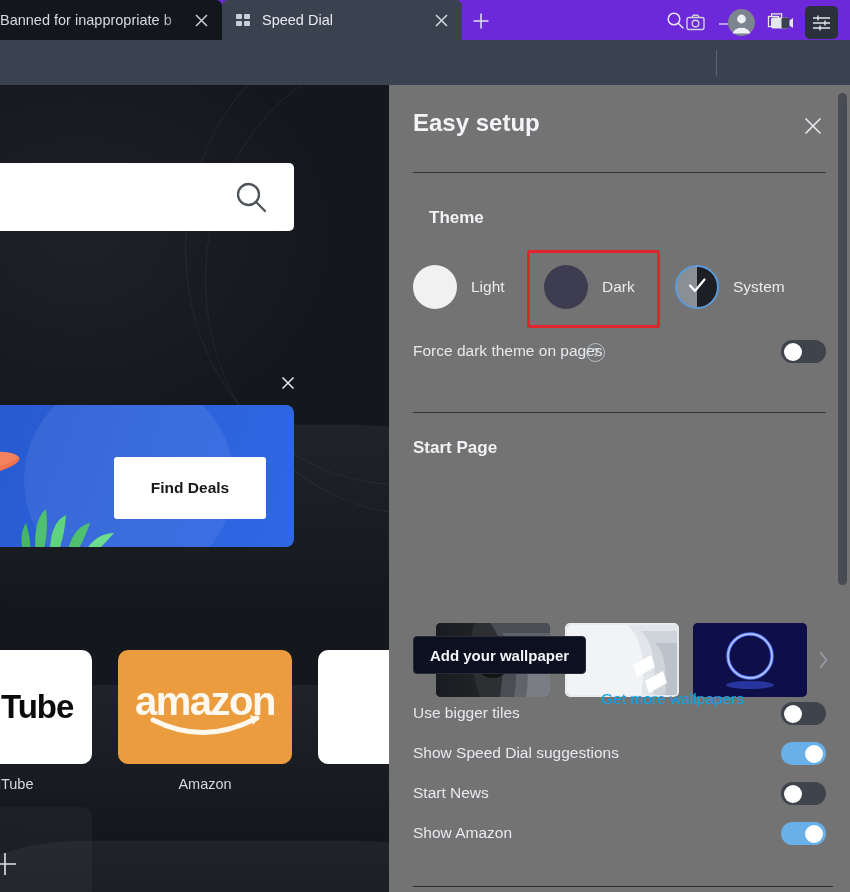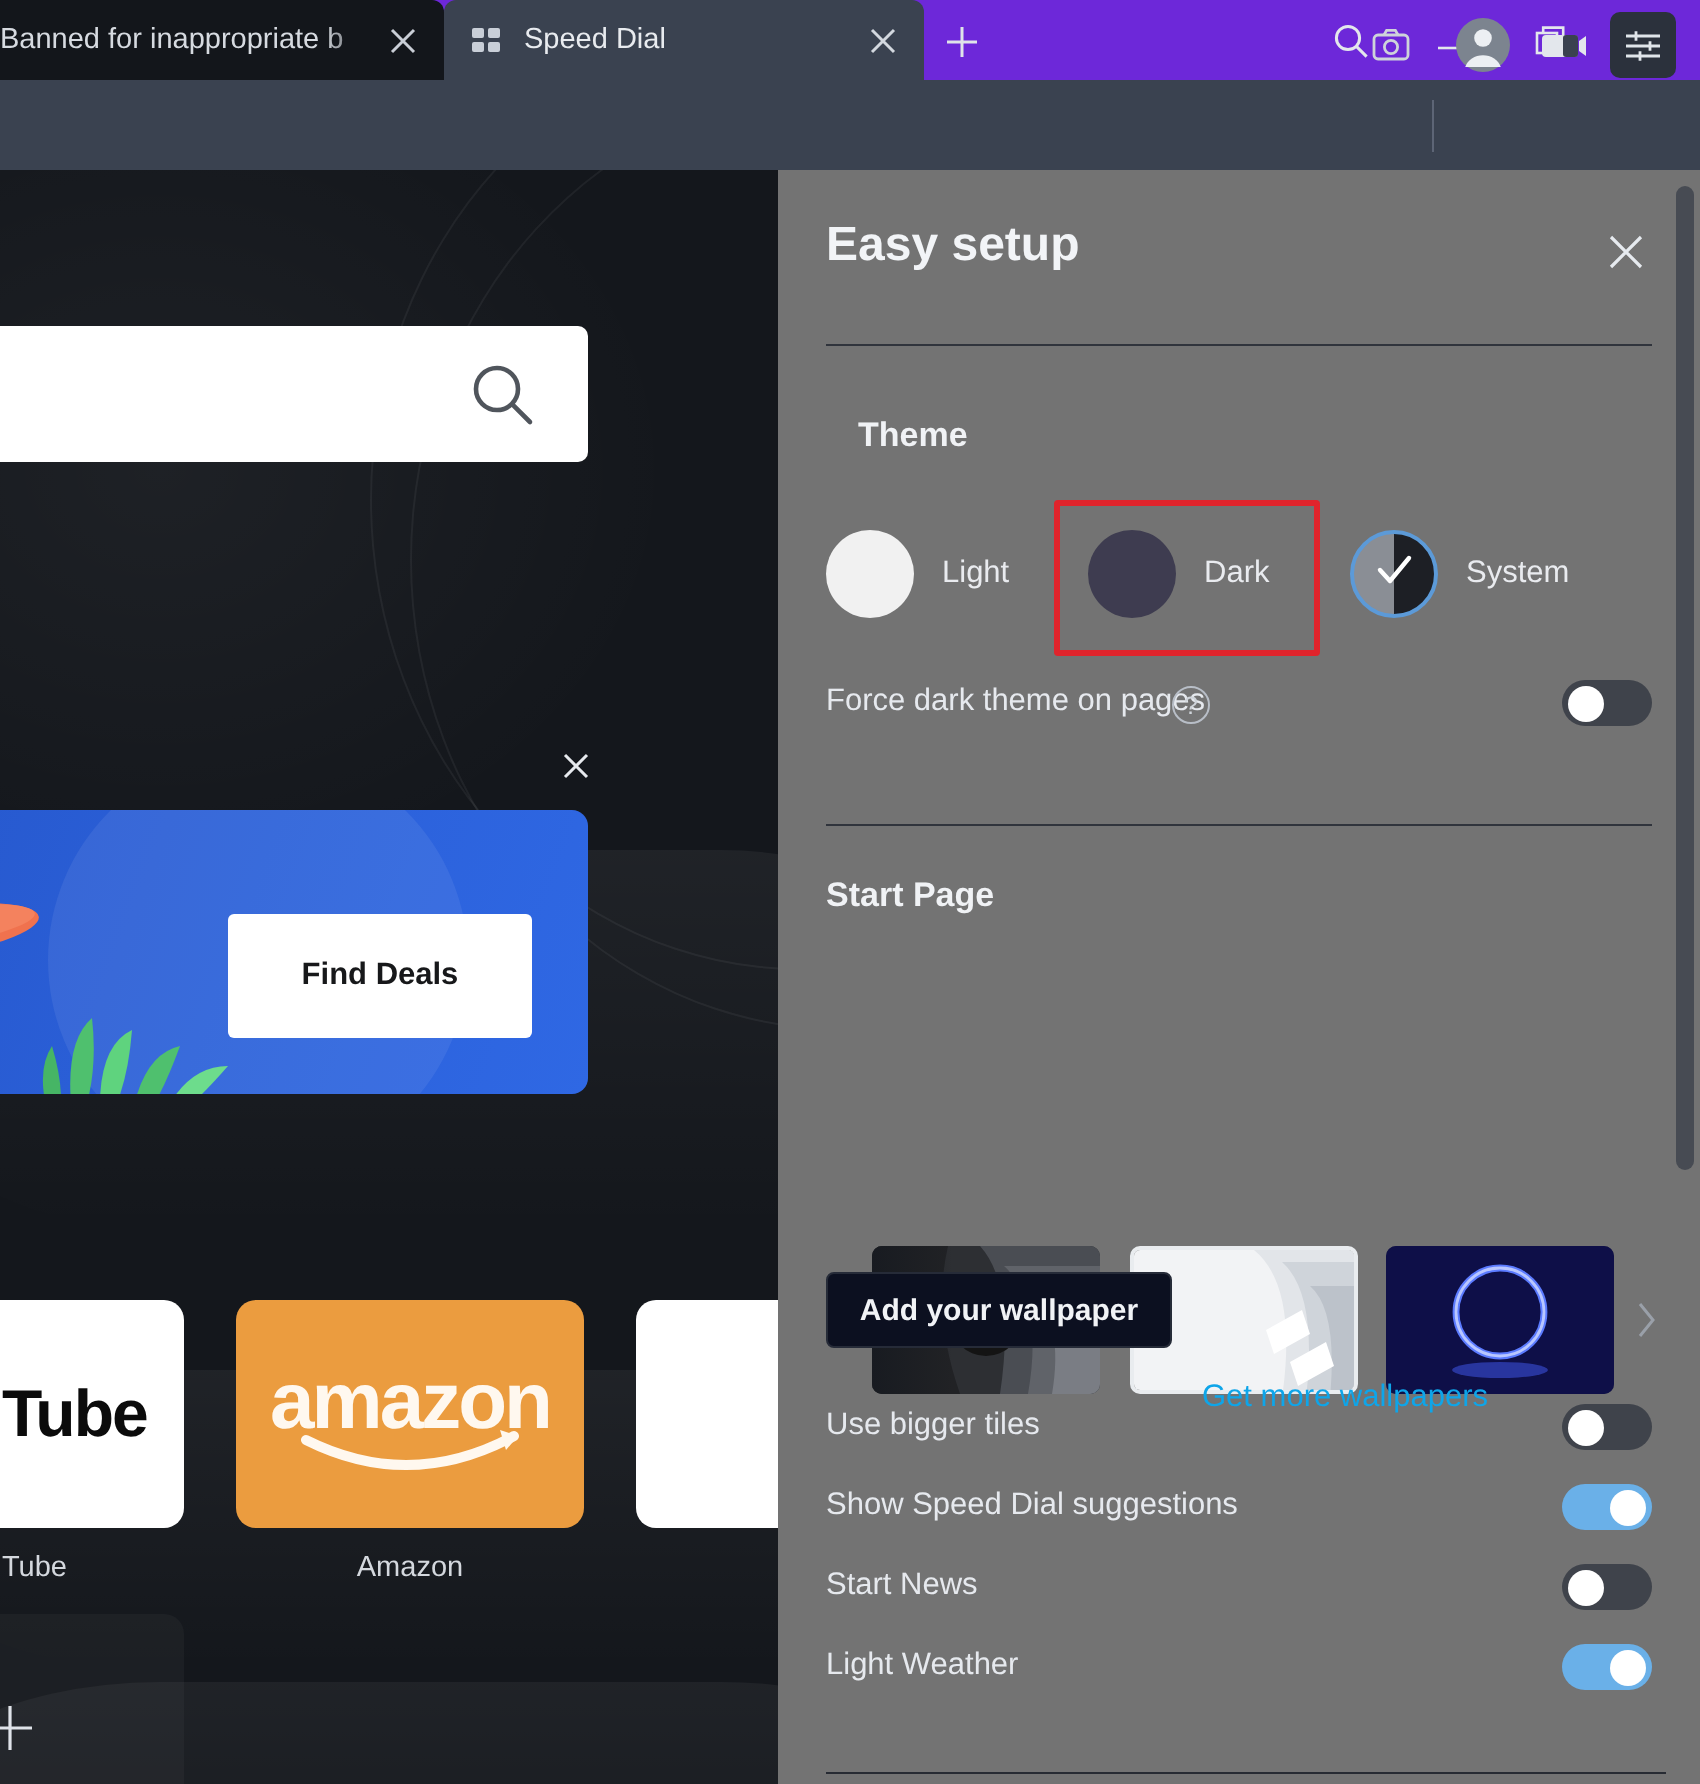--- a/index.html
+++ b/index.html
@@ -570,21 +570,21 @@
         <span class="knob"></span>
       </span>
   </div>
   <div class="row" style="left:389px; top:780px;">
     <span class="row-label">Start News</span>
     <span class="toggle off">
         <span class="knob"></span>
       </span>
   </div>
   <div class="row" style="left:389px; top:820px;">
-    <span class="row-label">Light Weather</span>
+    <span class="row-label">Show Amazon</span>
     <span class="toggle on">
         <span class="knob"></span>
       </span>
   </div>
 
   <div class="bottom-hr"></div>
   <div class="panel-scroll" style="top:93px;"></div>
 
   <div class="highlight-box"></div>
 

